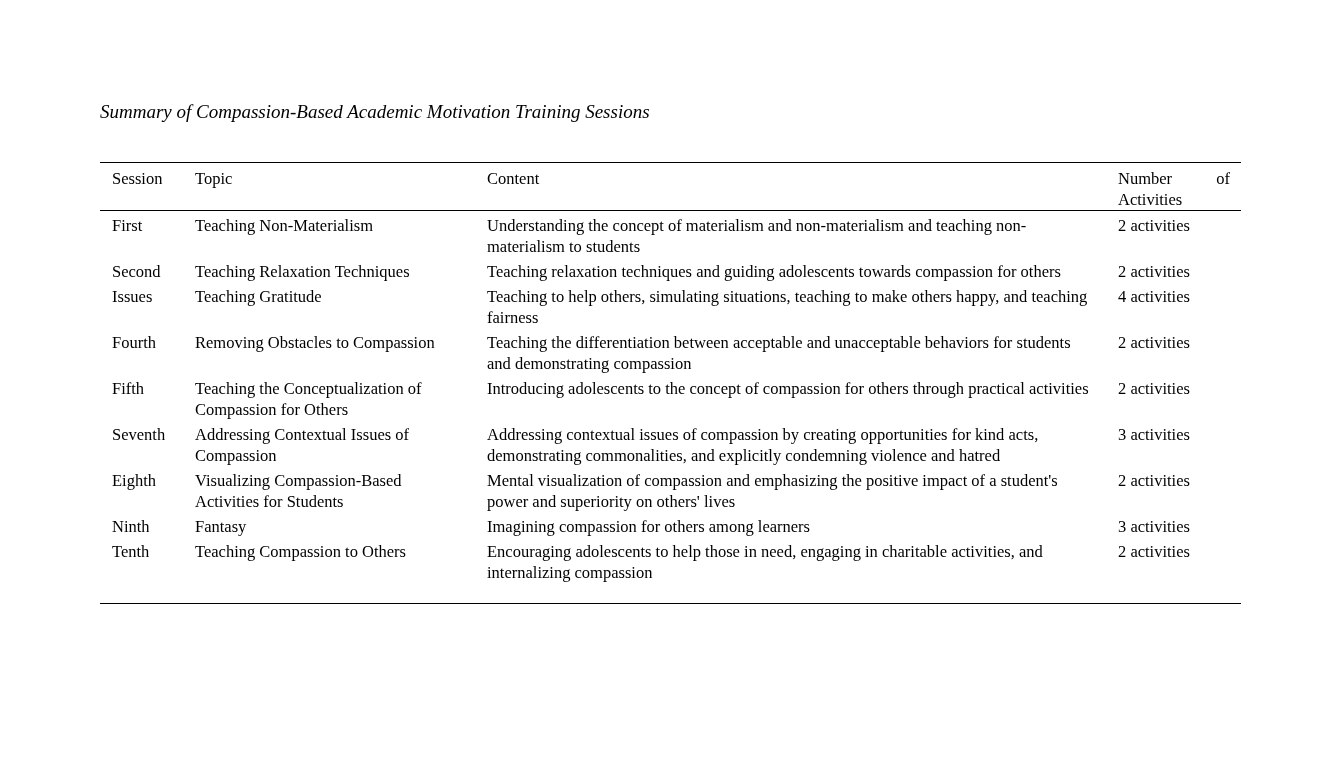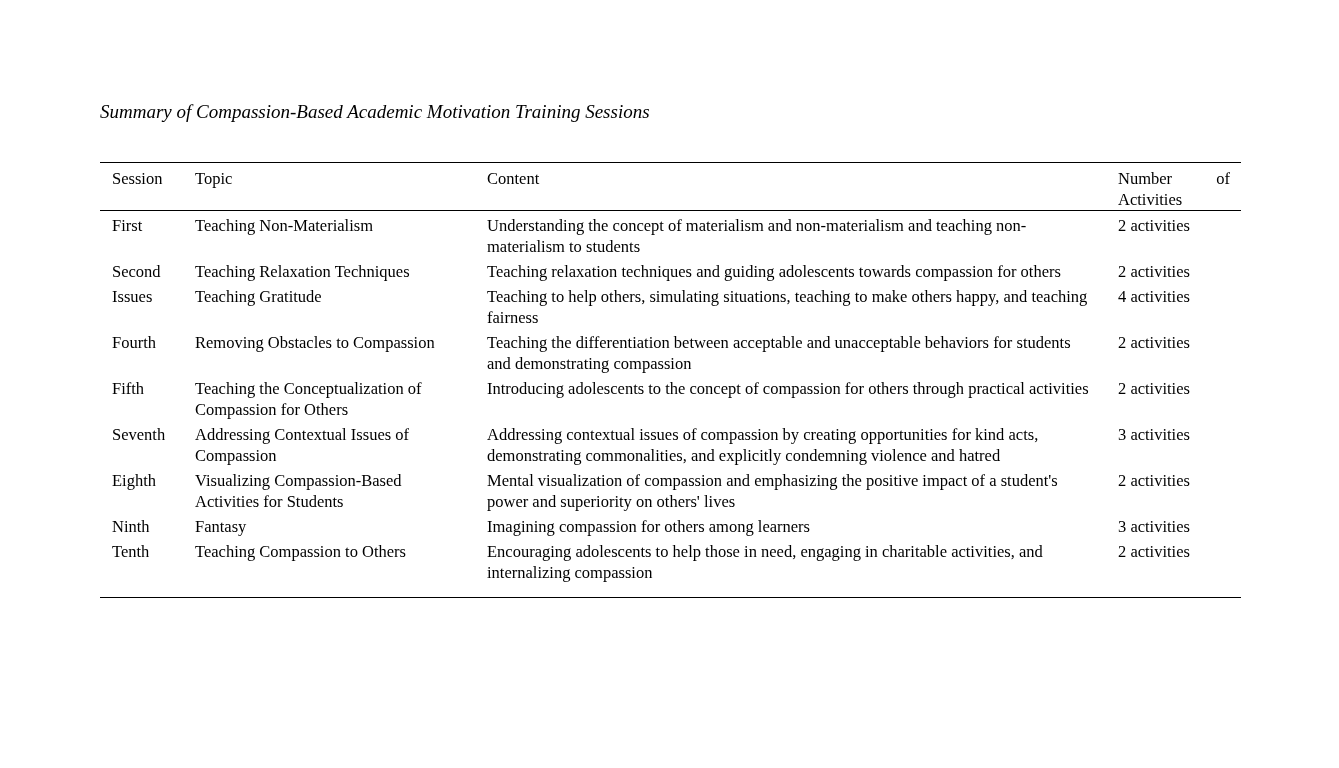--- a/index.html
+++ b/index.html
@@ -48,21 +48,21 @@
     .table thead th {
       padding-top: 5px;
       padding-bottom: 0px;
       height: 41px;
     }
     .table tbody td {
       padding-top: 4px;
       padding-bottom: 0px;
     }
     .table tbody tr.last td {
-      padding-bottom: 14px;
+      padding-bottom: 20px;
       font-family: Liberation Serif, serif;
     }
     col.c-session { width: 95px; }
     col.c-topic { width: 292px; }
     col.c-content { width: 631px; }
     col.c-number { width: 123px; }
     .cell-session { padding-left: 12px !important; }
     .cell-topic { padding-right: 24px !important; text-align: right; }
     .cell-content { padding-right: 23px !important; text-align: center; margin-left: 10px; }
     .cell-number { padding-right: 11px !important; }

